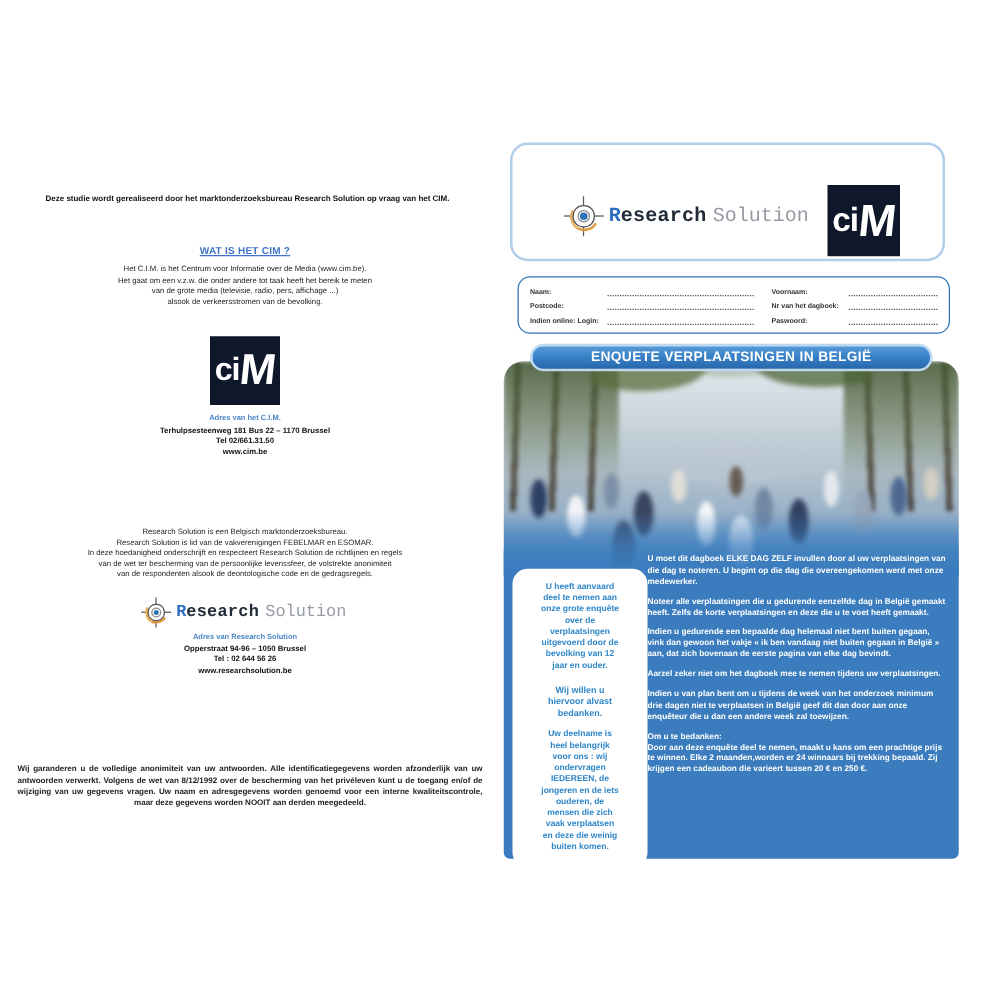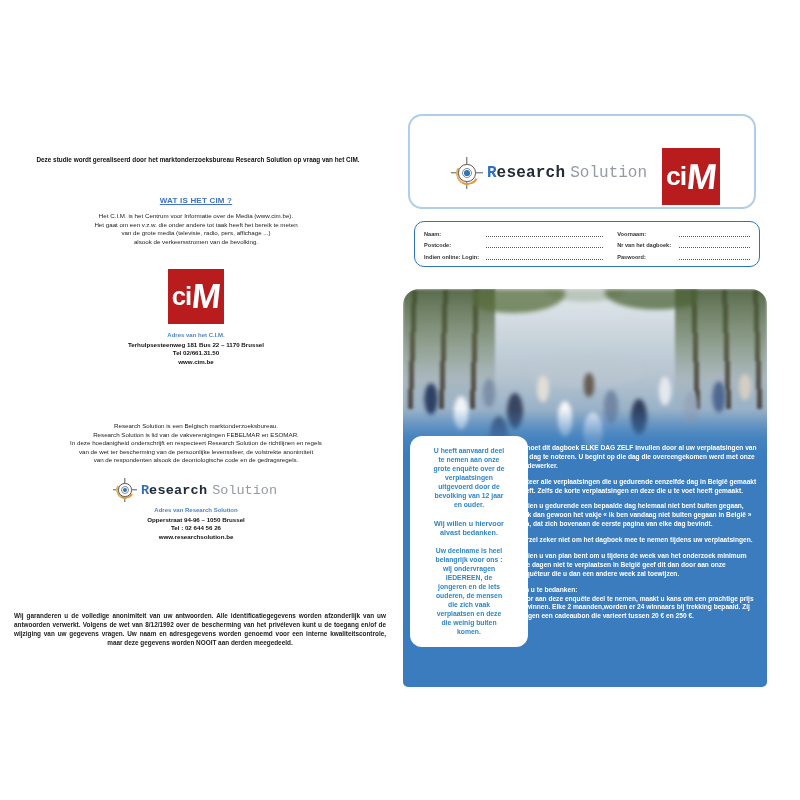--- a/index.html
+++ b/index.html
@@ -20,21 +20,21 @@
   #cim-addr{left:15px;top:341px;width:362px;}
   #h-rs{left:15px;top:406px;width:362px;}
   #rs-para{left:15px;top:422px;width:362px;font-size:6.2px;line-height:8.6px;color:#222;}
   #rs-logo-left{left:15px;top:480px;width:362px;display:flex;justify-content:center;align-items:center;gap:6px;}
   #rs-addr-title{left:15px;top:507px;width:362px;}
   #rs-addr{left:15px;top:516px;width:362px;}
   #lp-footer{left:14px;top:611px;width:372px;font-size:6.4px;line-height:9px;color:#222;
              text-align:justify;text-align-last:center;font-weight:bold;}
 
   
-  .cim-logo{background:#b91c1c;color:#fff;display:flex;align-items:center;justify-content:center;
+  .cim-logo{background:#0f172a;color:#fff;display:flex;align-items:center;justify-content:center;
             font-weight:bold;letter-spacing:-1px;}
   .cim-logo .ci{font-size:.46em;line-height:1;}
   .cim-logo .m{font-size:.62em;line-height:1;transform:skewX(-6deg);margin-left:1px;}
   #cim-logo-left{left:168px;top:269px;width:56px;height:55px;font-size:56px;}
   #cim-logo-right{left:252px;top:32px;width:58px;height:57px;font-size:58px;}
 
   
   .target-icon{position:relative;display:inline-block;width:var(--s);height:var(--s);flex:none;}
   .t-v{position:absolute;left:50%;top:-12%;width:1.4px;height:124%;background:#5a5a5a;transform:translateX(-50%);}
   .t-h{position:absolute;top:50%;left:-12%;height:1.4px;width:124%;background:#5a5a5a;transform:translateY(-50%);}
@@ -101,21 +101,21 @@
            radial-gradient(ellipse 10px 22px at 342px 46px,rgba(220,210,195,.85) 58%,transparent 62%),
            radial-gradient(ellipse 16px 34px at 190px 92px,rgba(235,240,245,.9) 58%,transparent 62%),
            radial-gradient(ellipse 15px 34px at 96px 96px,rgba(60,74,104,.9) 58%,transparent 62%),
            radial-gradient(ellipse 90px 26px at 50% 30px,rgba(190,200,210,.45) 60%,transparent 70%);}
   #photo-fade{position:absolute;left:0;right:0;bottom:0;height:52px;
               background:linear-gradient(180deg,rgba(58,124,190,0) 0%,rgba(58,124,190,.72) 55%,#3a7cbe 100%);}
 
   #blue-section{left:403px;top:440px;width:364px;height:247px;background:#3a7cbe;
                 border-radius:0 0 5px 5px;z-index:1;}
 
-  #intro-box{left:410px;top:436px;width:118px;background:#fff;border-radius:12px;box-sizing:border-box;
+  #intro-box{left:410px;top:455px;width:108px;background:#fff;border-radius:12px;box-sizing:border-box;
              padding:11px 22px;color:#2e86c8;font-size:6.8px;font-weight:bold;line-height:1.32;
              text-align:center;z-index:4;}
   #intro-box p{margin:0 0 9px;}
   #intro-box p:last-child{margin-bottom:0;}
   #intro-box .thanks{font-size:7.2px;}
 
   #instructions{left:518px;top:444px;width:239px;color:#fff;font-size:6.6px;font-weight:bold;
                 line-height:1.35;z-index:4;}
   #instructions p{margin:0 0 7px;}
   #instructions .tight{margin-bottom:0;}
@@ -226,20 +226,21 @@
         <span class="lbl">Indien online: Login:</span>
         <span class="dotline"></span>
       </div>
       <div class="form-cell c2">
         <span class="lbl">Paswoord:</span>
         <span class="dotline"></span>
       </div>
     </div>
   </div>
 
+  <div class="abs" id="banner">ENQUETE VERPLAATSINGEN IN BELGIË</div>
 
   <div class="abs" id="photo">
     <div class="trees" id="trees-left"></div>
     <div class="trees" id="trees-right"></div>
     <div id="canopy"></div>
     <div id="crowd"></div>
     <div id="photo-fade"></div>
   </div>
 
   <div class="abs" id="blue-section"></div>

